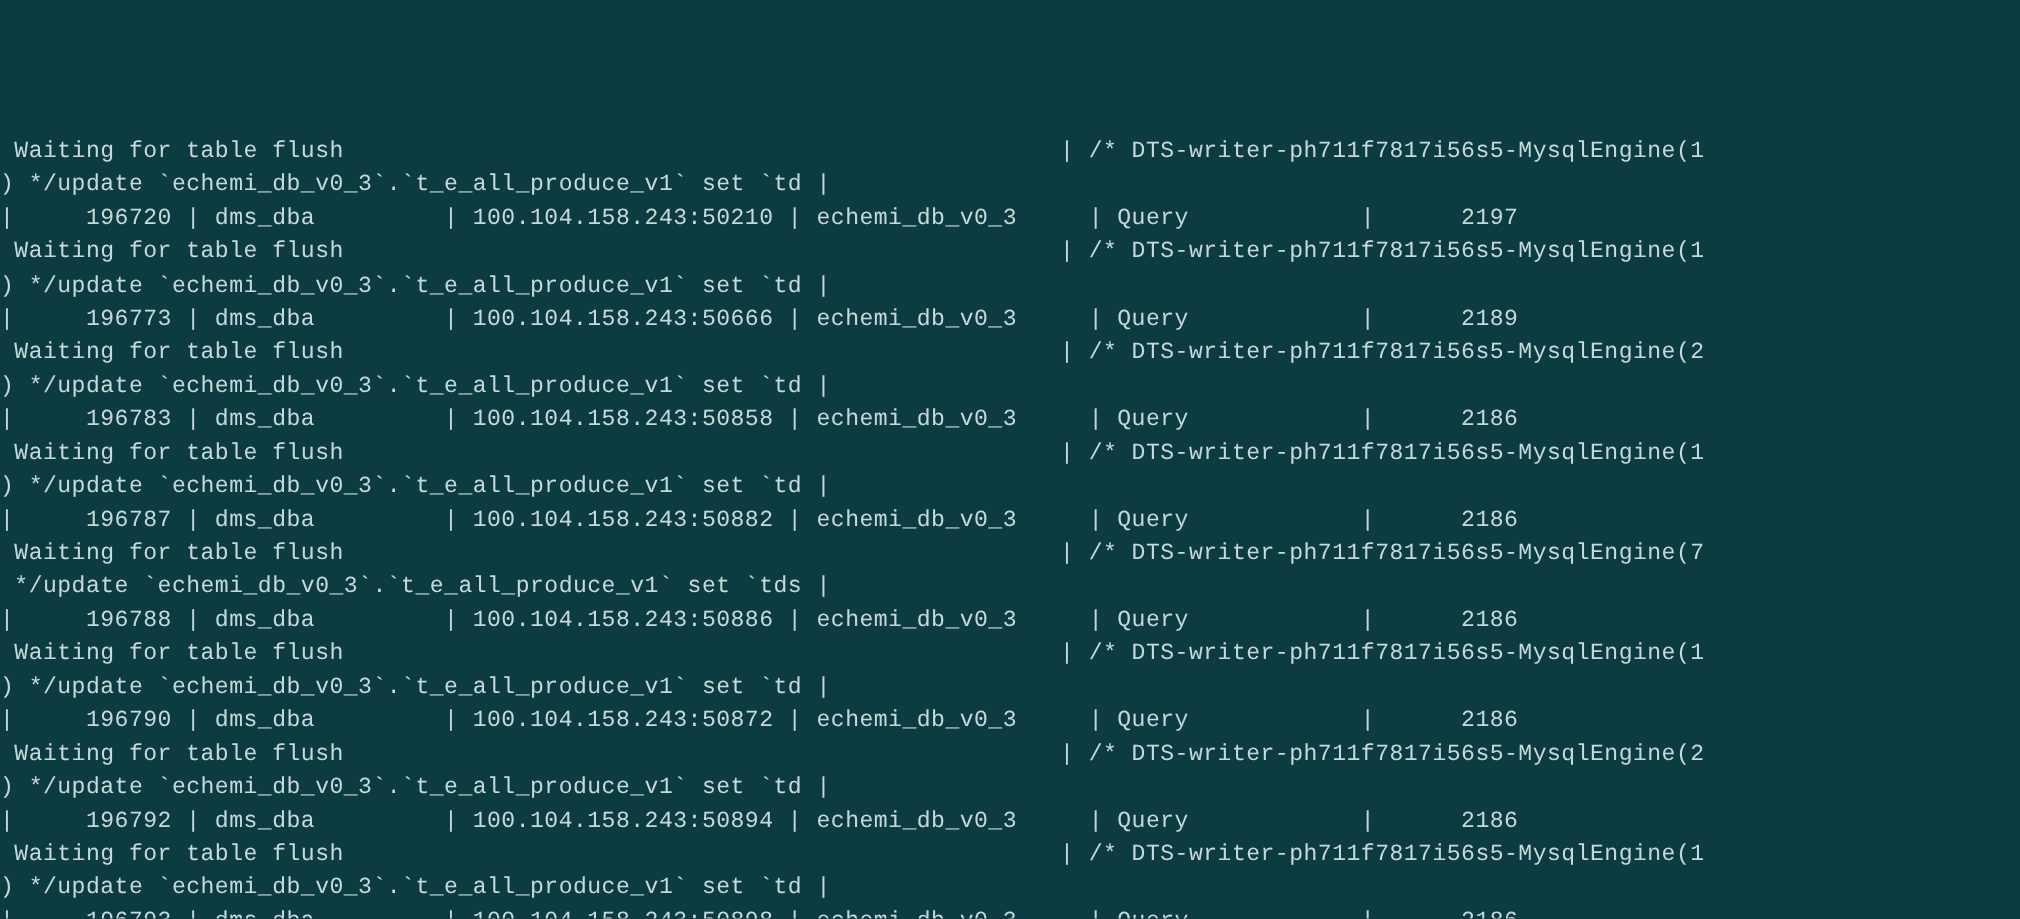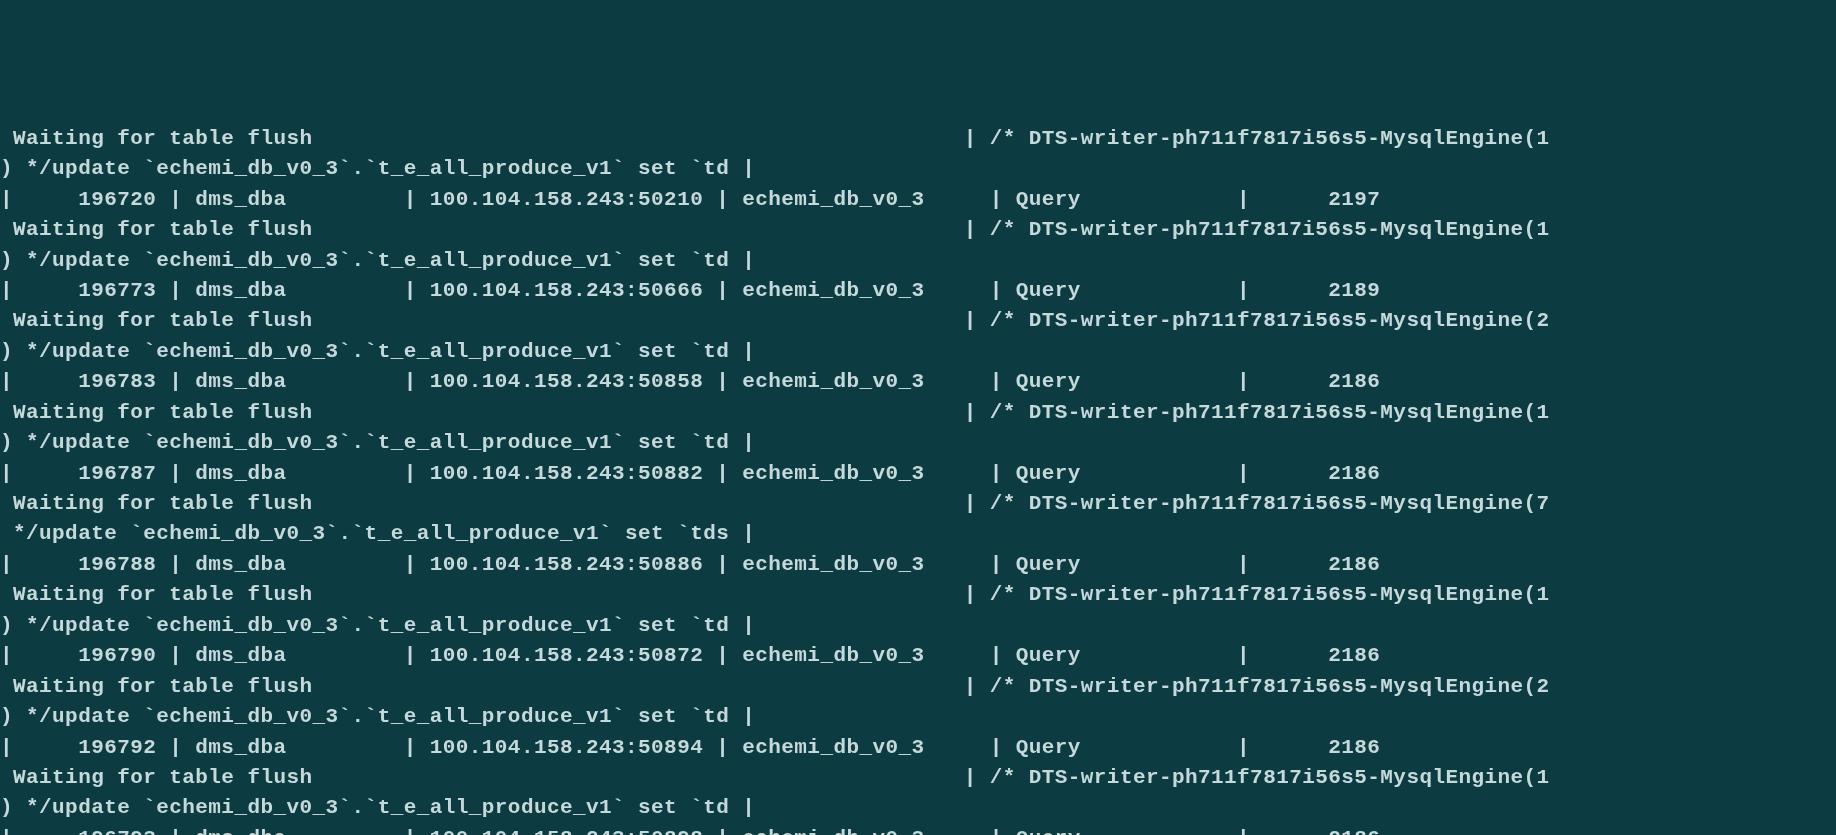--- a/index.html
+++ b/index.html
@@ -11,21 +11,20 @@
       line-height: 1.45;
       white-space: pre;
       overflow: hidden;
       width: 1836px;
       height: 835px;
       padding-top: 2px;
     }
     .term-line { 
       display: block; 
       letter-spacing: 0.02em;
-      font-weight: bold;
     }
   </style>
 </head>
 <body>
 
 
 
 <div id="terminal"><span class="term-line"> Waiting for table flush                                                  | /* DTS-writer-ph711f7817i56s5-MysqlEngine(1</span><span class="term-line">) */update `echemi_db_v0_3`.`t_e_all_produce_v1` set `td |</span><span class="term-line">|     196720 | dms_dba         | 100.104.158.243:50210 | echemi_db_v0_3     | Query            |      2197</span><span class="term-line"> Waiting for table flush                                                  | /* DTS-writer-ph711f7817i56s5-MysqlEngine(1</span><span class="term-line">) */update `echemi_db_v0_3`.`t_e_all_produce_v1` set `td |</span><span class="term-line">|     196773 | dms_dba         | 100.104.158.243:50666 | echemi_db_v0_3     | Query            |      2189</span><span class="term-line"> Waiting for table flush                                                  | /* DTS-writer-ph711f7817i56s5-MysqlEngine(2</span><span class="term-line">) */update `echemi_db_v0_3`.`t_e_all_produce_v1` set `td |</span><span class="term-line">|     196783 | dms_dba         | 100.104.158.243:50858 | echemi_db_v0_3     | Query            |      2186</span><span class="term-line"> Waiting for table flush                                                  | /* DTS-writer-ph711f7817i56s5-MysqlEngine(1</span><span class="term-line">) */update `echemi_db_v0_3`.`t_e_all_produce_v1` set `td |</span><span class="term-line">|     196787 | dms_dba         | 100.104.158.243:50882 | echemi_db_v0_3     | Query            |      2186</span><span class="term-line"> Waiting for table flush                                                  | /* DTS-writer-ph711f7817i56s5-MysqlEngine(7</span><span class="term-line"> */update `echemi_db_v0_3`.`t_e_all_produce_v1` set `tds |</span><span class="term-line">|     196788 | dms_dba         | 100.104.158.243:50886 | echemi_db_v0_3     | Query            |      2186</span><span class="term-line"> Waiting for table flush                                                  | /* DTS-writer-ph711f7817i56s5-MysqlEngine(1</span><span class="term-line">) */update `echemi_db_v0_3`.`t_e_all_produce_v1` set `td |</span><span class="term-line">|     196790 | dms_dba         | 100.104.158.243:50872 | echemi_db_v0_3     | Query            |      2186</span><span class="term-line"> Waiting for table flush                                                  | /* DTS-writer-ph711f7817i56s5-MysqlEngine(2</span><span class="term-line">) */update `echemi_db_v0_3`.`t_e_all_produce_v1` set `td |</span><span class="term-line">|     196792 | dms_dba         | 100.104.158.243:50894 | echemi_db_v0_3     | Query            |      2186</span><span class="term-line"> Waiting for table flush                                                  | /* DTS-writer-ph711f7817i56s5-MysqlEngine(1</span><span class="term-line">) */update `echemi_db_v0_3`.`t_e_all_produce_v1` set `td |</span><span class="term-line">|     196793 | dms_dba         | 100.104.158.243:50898 | echemi_db_v0_3     | Query            |      2186</span></div>
 
 

